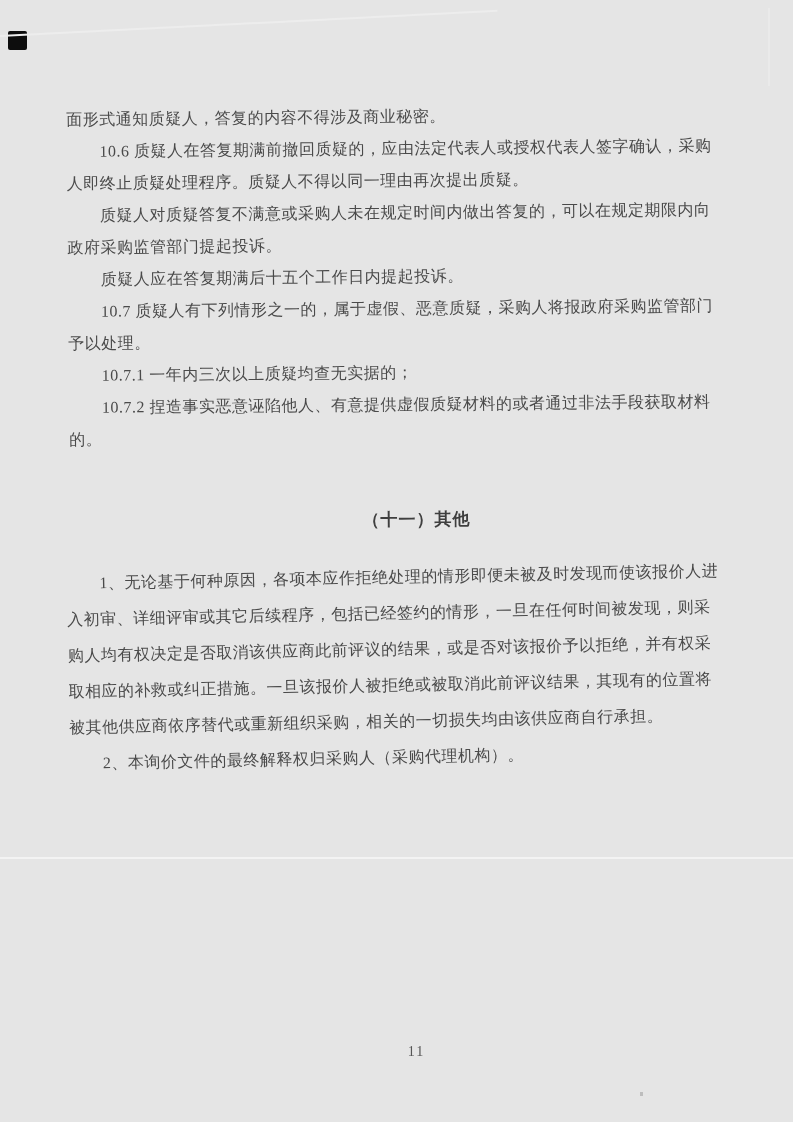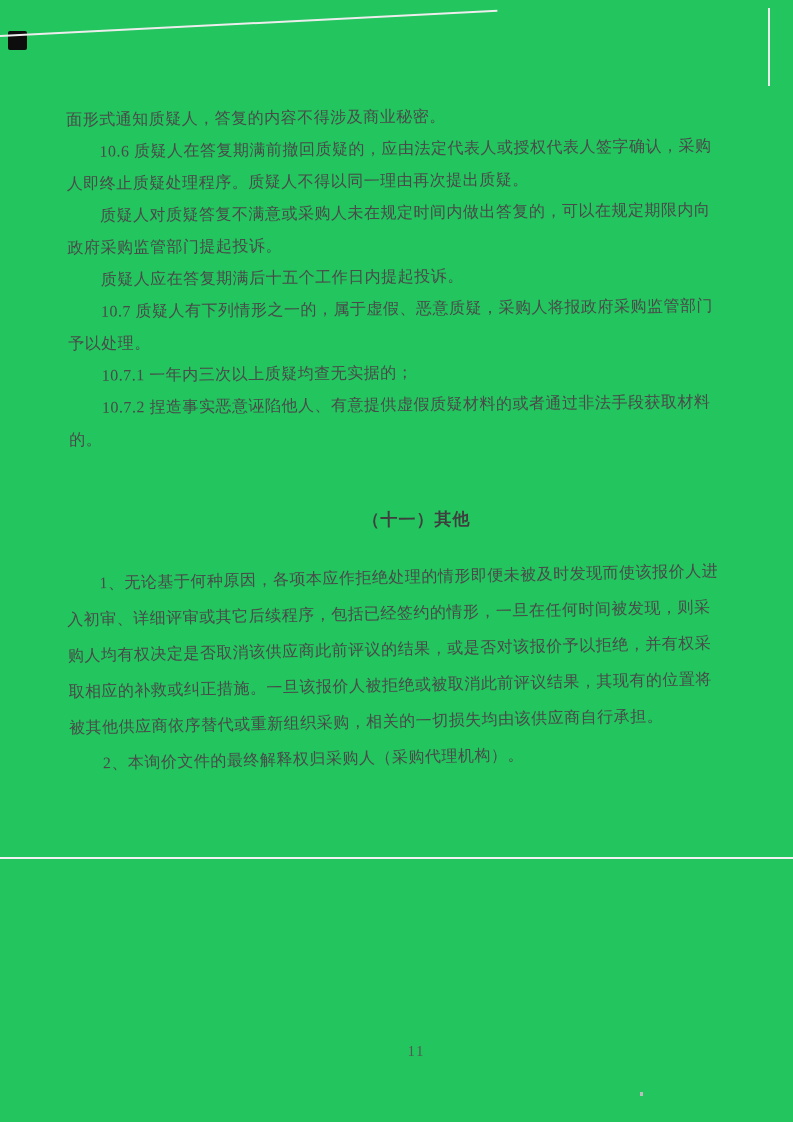--- a/index.html
+++ b/index.html
@@ -4,21 +4,21 @@
 <style>
   html, body {
     margin: 0;
     padding: 0;
     background: #ffffff;
   }
   .page {
     position: relative;
     width: 793px;
     height: 1122px;
-    background: #22c55e;
+    background: #e5e5e5;
     overflow: hidden;
     font-family: "Liberation Serif", "DejaVu Serif", serif;
     color: #4a4a4a;
   }
 
   
   .scan-square {
     position: absolute;
     left: 8px; top: 31px;
     width: 19px; height: 19px;

